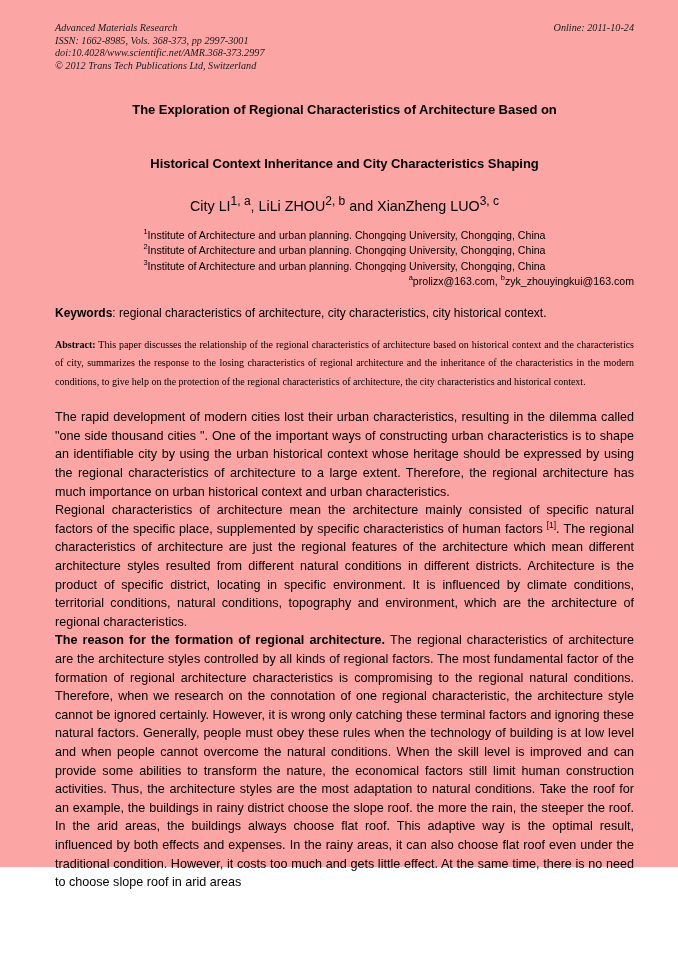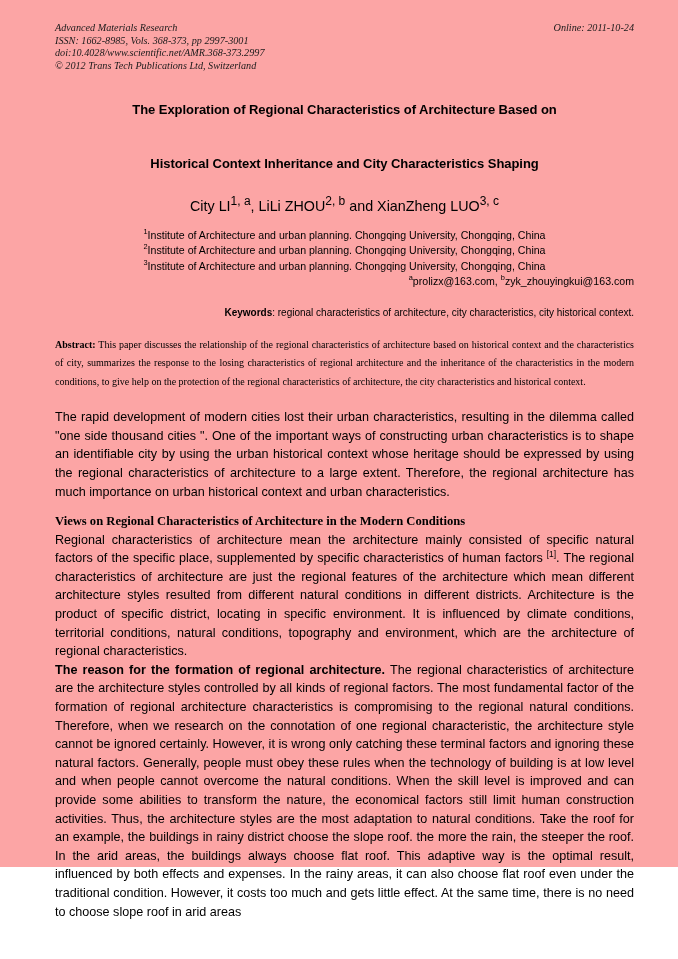--- a/index.html
+++ b/index.html
@@ -97,24 +97,24 @@
   }
   .emails sup {
     font-size: 7.4px;
     vertical-align: super;
     line-height: 0;
   }
 
   
   .keywords {
     font-family: "Liberation Sans", sans-serif;
-    font-size: 10px;
+    font-size: 12px;
     line-height: 14px;
     margin-bottom: 16px;
-    text-align: right;
+    text-align: left;
   }
   .keywords .kw-label {
     font-weight: bold;
   }
 
   
   .abstract {
     font-family: "Liberation Serif", serif;
     font-size: 10px;
     line-height: 18.6px;
@@ -186,21 +186,20 @@
   <div class="keywords">
     <span class="kw-label">Keywords</span><span>: regional characteristics of architecture, city characteristics, city historical context.</span>
   </div>
 
   <div class="abstract">
     <span class="ab-label">Abstract:</span><span> This paper discusses the relationship of the regional characteristics of architecture based on historical context and the characteristics of city, summarizes the response to the losing characteristics of regional architecture and the inheritance of the characteristics in the modern conditions, to give help on the protection of the regional characteristics of architecture, the city characteristics and historical context.</span>
   </div>
 
   <p class="body-par">The rapid development of modern cities lost their urban characteristics, resulting in the dilemma called "one side thousand cities ". One of the important ways of constructing urban characteristics is to shape an identifiable city by using the urban historical context whose heritage should be expressed by using the regional characteristics of architecture to a large extent. Therefore, the regional architecture has much importance on urban historical context and urban characteristics.</p>
 
-  <div class="section-heading gap-before">Views on Regional Characteristics of Architecture in the Modern Conditions</div>
   <p class="body-par">
     <span>Regional characteristics of architecture mean the architecture mainly consisted of specific natural factors of the specific place, supplemented by specific characteristics of human factors </span><sup class="cite">[1]</sup><span>. The regional characteristics of architecture are just the regional features of the architecture which mean different architecture styles resulted from different natural conditions in different districts. Architecture is the product of specific district, locating in specific environment. It is influenced by climate conditions, territorial conditions, natural conditions, topography and environment, which are the architecture of regional characteristics.</span>
   </p>
 
   <p class="body-par">
     <span class="run-in">The reason for the formation of regional architecture.</span><span> The regional characteristics of architecture are the architecture styles controlled by all kinds of regional factors. The most fundamental factor of the formation of regional architecture characteristics is compromising to the regional natural conditions. Therefore, when we research on the connotation of one regional characteristic, the architecture style cannot be ignored certainly. However, it is wrong only catching these terminal factors and ignoring these natural factors. Generally, people must obey these rules when the technology of building is at low level and when people cannot overcome the natural conditions. When the skill level is improved and can provide some abilities to transform the nature, the economical factors still limit human construction activities. Thus, the architecture styles are the most adaptation to natural conditions. Take the roof for an example, the buildings in rainy district choose the slope roof. the more the rain, the steeper the roof. In the arid areas, the buildings always choose flat roof. This adaptive way is the optimal result, influenced by both effects and expenses. In the rainy areas, it can also choose flat roof even under the traditional condition. However, it costs too much and gets little effect. At the same time, there is no need to choose slope roof in arid areas</span>
   </p>
 
 </div>
 

